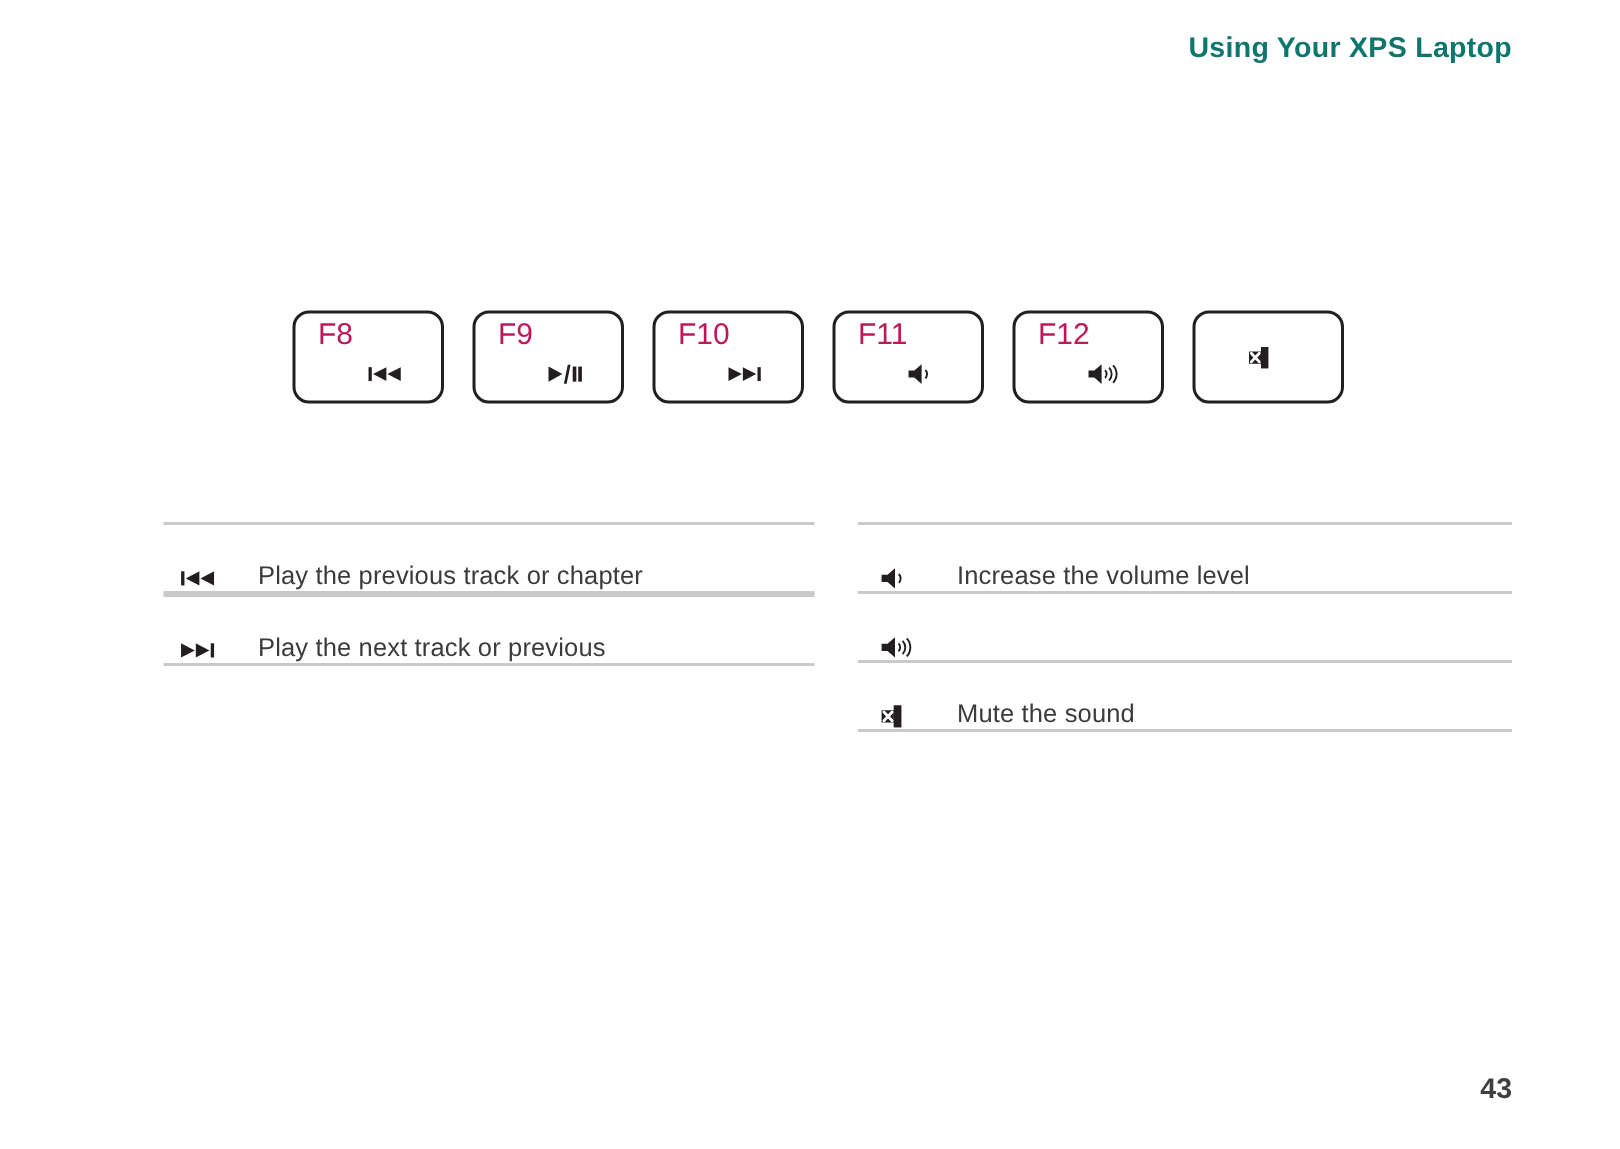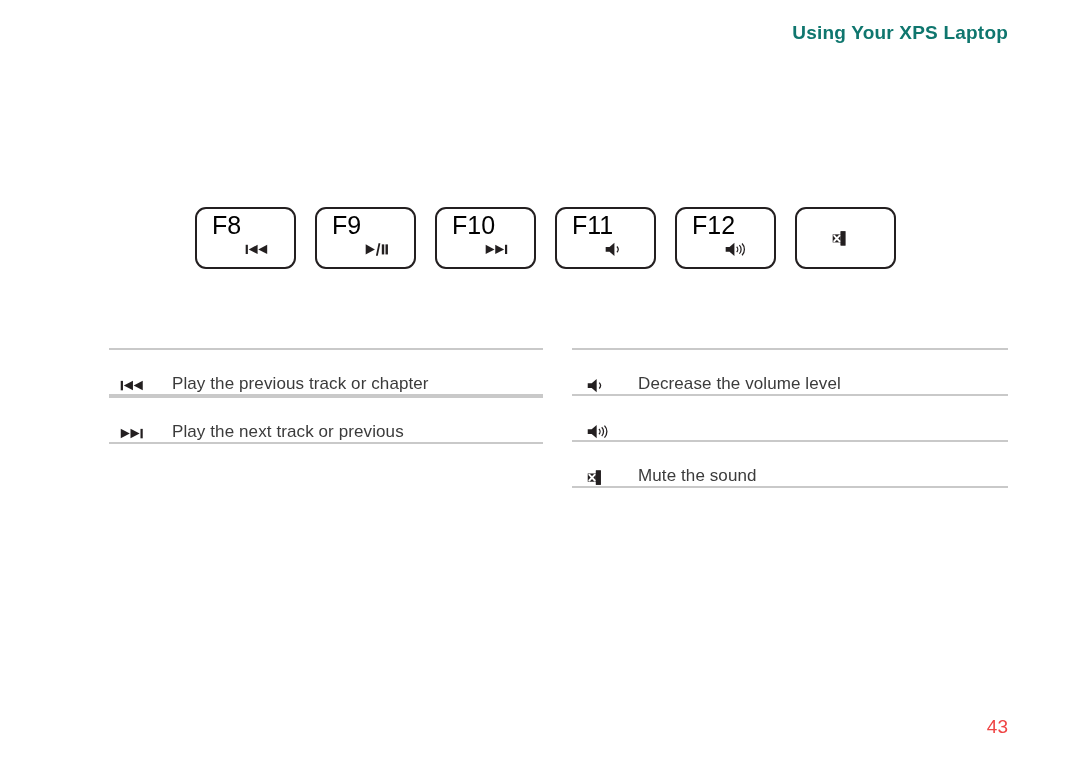--- a/index.html
+++ b/index.html
@@ -42,22 +42,22 @@
     border: 2px solid #231f20;
     border-radius: 11px;
     box-sizing: border-box;
     position: relative;
     background: #ffffff;
   }
   .key-label {
     position: absolute;
     top: 4px;
     left: 15px;
-    font-size: 25px;
-    color: #000000;
+    font-size: 20px;
+    color: #be185d;
     line-height: 1;
     font-family: "Liberation Sans", sans-serif;
   }
   .key-glyph {
     position: absolute;
     bottom: 9px;
     left: 0;
     right: 0;
     display: flex;
     justify-content: center;
@@ -113,22 +113,22 @@
   }
   .table-left .desc-text { padding-left: 19px; }
   .table-right .desc-text { padding-left: 14px; }
 
   
   .page-number {
     position: absolute;
     bottom: 28px;
     right: 72px;
     font-size: 19px;
-    font-weight: normal;
-    color: #ef4444;
+    font-weight: bold;
+    color: #404040;
     margin-left: 44px;
   }
 
   svg { display: block; }
 </style>
 </head>
 <body>
 
 <div class="page-header">Using Your XPS Laptop</div>
 
@@ -226,21 +226,21 @@
   </div>
 <div class="table-block table-right">
     <div class="rule"></div>
     <div class="desc-row">
       <div class="desc-icon">
         <svg width="29.24" height="17.2" viewBox="0 0 34 20" fill="#231f20">
           <polygon points="2,7.2 6.6,7.2 12.4,2.2 12.4,17.8 6.6,12.8 2,12.8"></polygon>
           <path d="M15.4 6.6 A 5 5 0 0 1 15.4 13.4" fill="none" stroke="#231f20" stroke-width="1.5"></path>
         </svg>
       </div>
-      <div class="desc-text">Decrease the volume level</div>
+      <div class="desc-text">Increase the volume level</div>
     </div>
     <div class="rule"></div>
     <div class="desc-row">
       <div class="desc-icon">
         <svg width="29.24" height="17.2" viewBox="0 0 34 20" fill="#231f20">
           <polygon points="2,7.2 6.6,7.2 12.4,2.2 12.4,17.8 6.6,12.8 2,12.8"></polygon>
           <path d="M15.1 6.9 A 4.4 4.4 0 0 1 15.1 13.1" fill="none" stroke="#231f20" stroke-width="1.5"></path>
           <path d="M18.3 4.9 A 7.3 7.3 0 0 1 18.3 15.1" fill="none" stroke="#231f20" stroke-width="1.5"></path>
           <path d="M21.5 3.0 A 10.2 10.2 0 0 1 21.5 17.0" fill="none" stroke="#231f20" stroke-width="1.5"></path>
         </svg>

